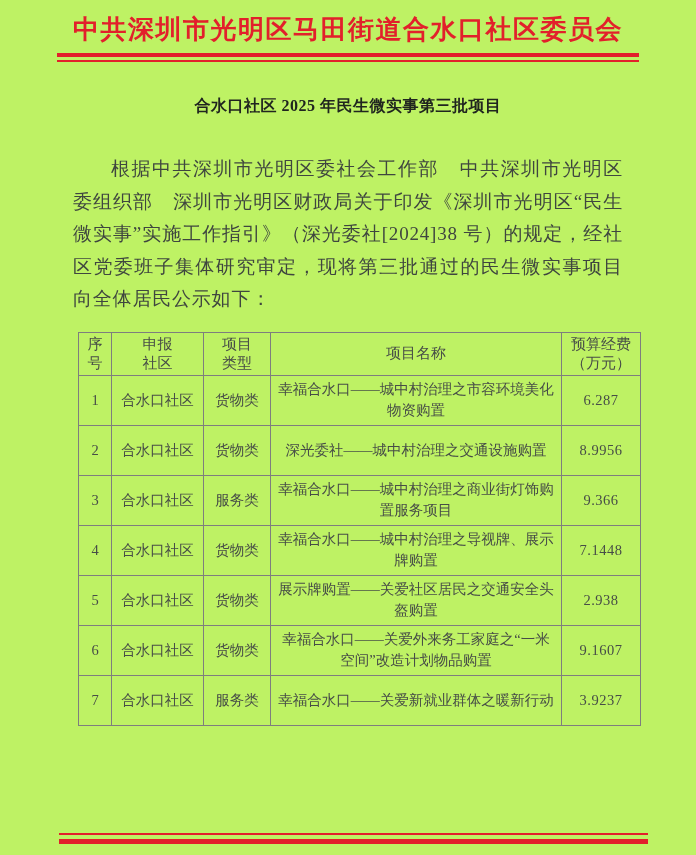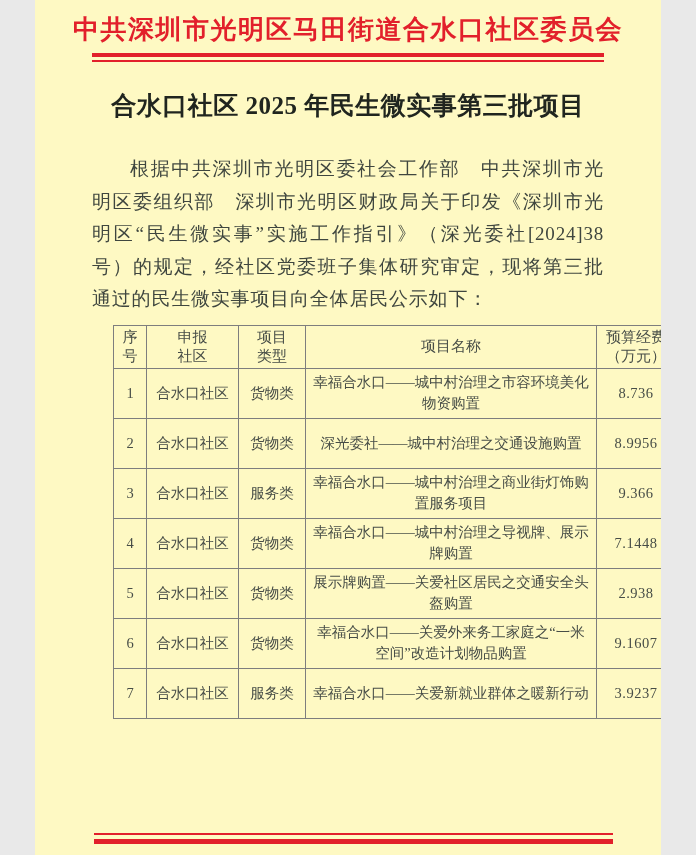--- a/index.html
+++ b/index.html
@@ -1,22 +1,22 @@
 <!DOCTYPE html>
 <html><head>
 <meta charset="utf-8">
 <style>
   * { box-sizing: border-box; }
   html, body { margin: 0; padding: 0; background: #e9e9e9; }
   .page {
     position: relative;
-    width: 626px;
+    width: 696px;
     height: 855px;
     margin: 0 auto;
-    background: #fef9c3;
+    background: #bef264;
     font-family: "Liberation Serif", "DejaVu Serif", serif;
     overflow: hidden;
   }
   
   .org-name {
     padding-top: 12px;
     text-align: center;
     color: var(--red);
     font-size: 26px;
     font-weight: bold;
@@ -27,37 +27,37 @@
   :root { --red: #e2202b; --ink: #3f463f; --ink-dark: #20251f; --border: #7e7e7e; }
   .hrule { margin: 0 57px; }
   .hrule .thick { height: 4px; background: var(--red); }
   .hrule .gap { height: 3px; }
   .hrule .thin { height: 2px; background: var(--red); }
   .top-rules { margin-top: 5px; }
   
   .doc-title {
     margin: 24px 40px 0;
     text-align: center;
-    font-size: 25px;
+    font-size: 16px;
     font-weight: bold;
     color: var(--ink-dark);
     line-height: 39px;
     letter-spacing: 0.5px;
   }
   .doc-title span { display: block; }
   
   .body-text {
     margin: 28px 57px 0;
     color: var(--ink);
     font-size: 19px;
     letter-spacing: 0.8px;
     line-height: 32.5px;
     text-align: justify;
   }
-  .body-text p { margin: 0; text-indent: 2em; }
+  .body-text p { margin: 16px; text-indent: 2em; }
   
   table.projects {
     border-collapse: collapse;
     table-layout: fixed;
     margin: 9px 0 0 78px;
     width: 562px;
     color: #474d47;
   }
   table.projects col.c-seq       { width: 33px; }
   table.projects col.c-community { width: 92px; }
@@ -131,21 +131,21 @@
         <th>预算经费
 （万元）</th>
       </tr>
     </thead>
     <tbody>
       <tr>
         <td>1</td>
         <td>合水口社区</td>
         <td>货物类</td>
         <td class="name">幸福合水口——城中村治理之市容环境美化物资购置</td>
-        <td class="budget">8.736</td>
+        <td class="budget">6.287</td>
       </tr>
       <tr>
         <td>2</td>
         <td>合水口社区</td>
         <td>货物类</td>
         <td class="name">深光委社——城中村治理之交通设施购置</td>
         <td class="budget">8.9956</td>
       </tr>
       <tr>
         <td>3</td>

